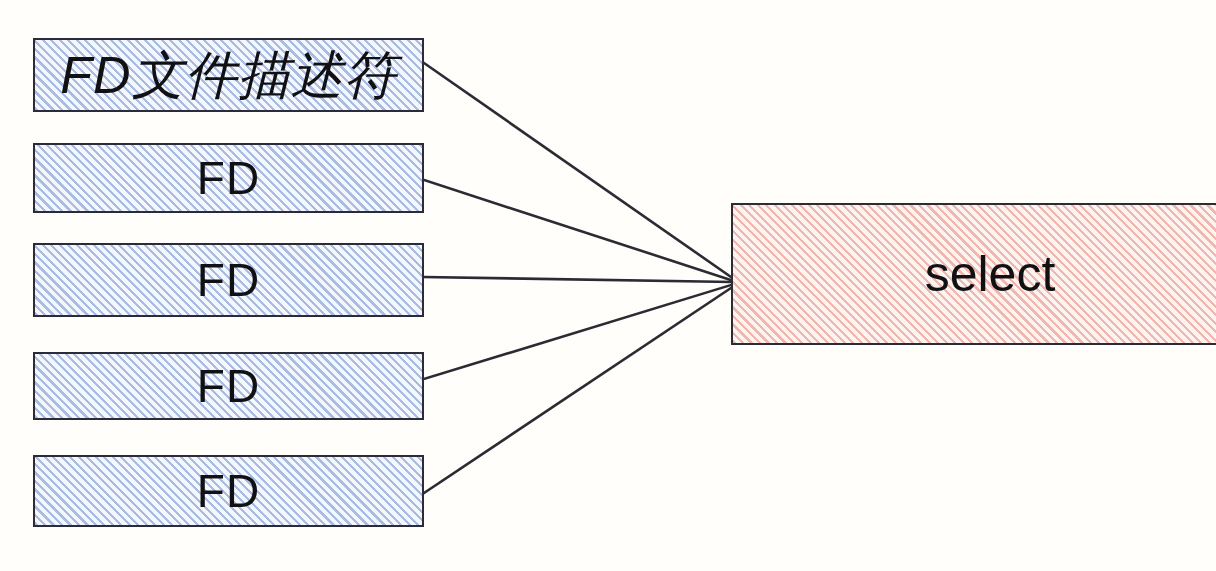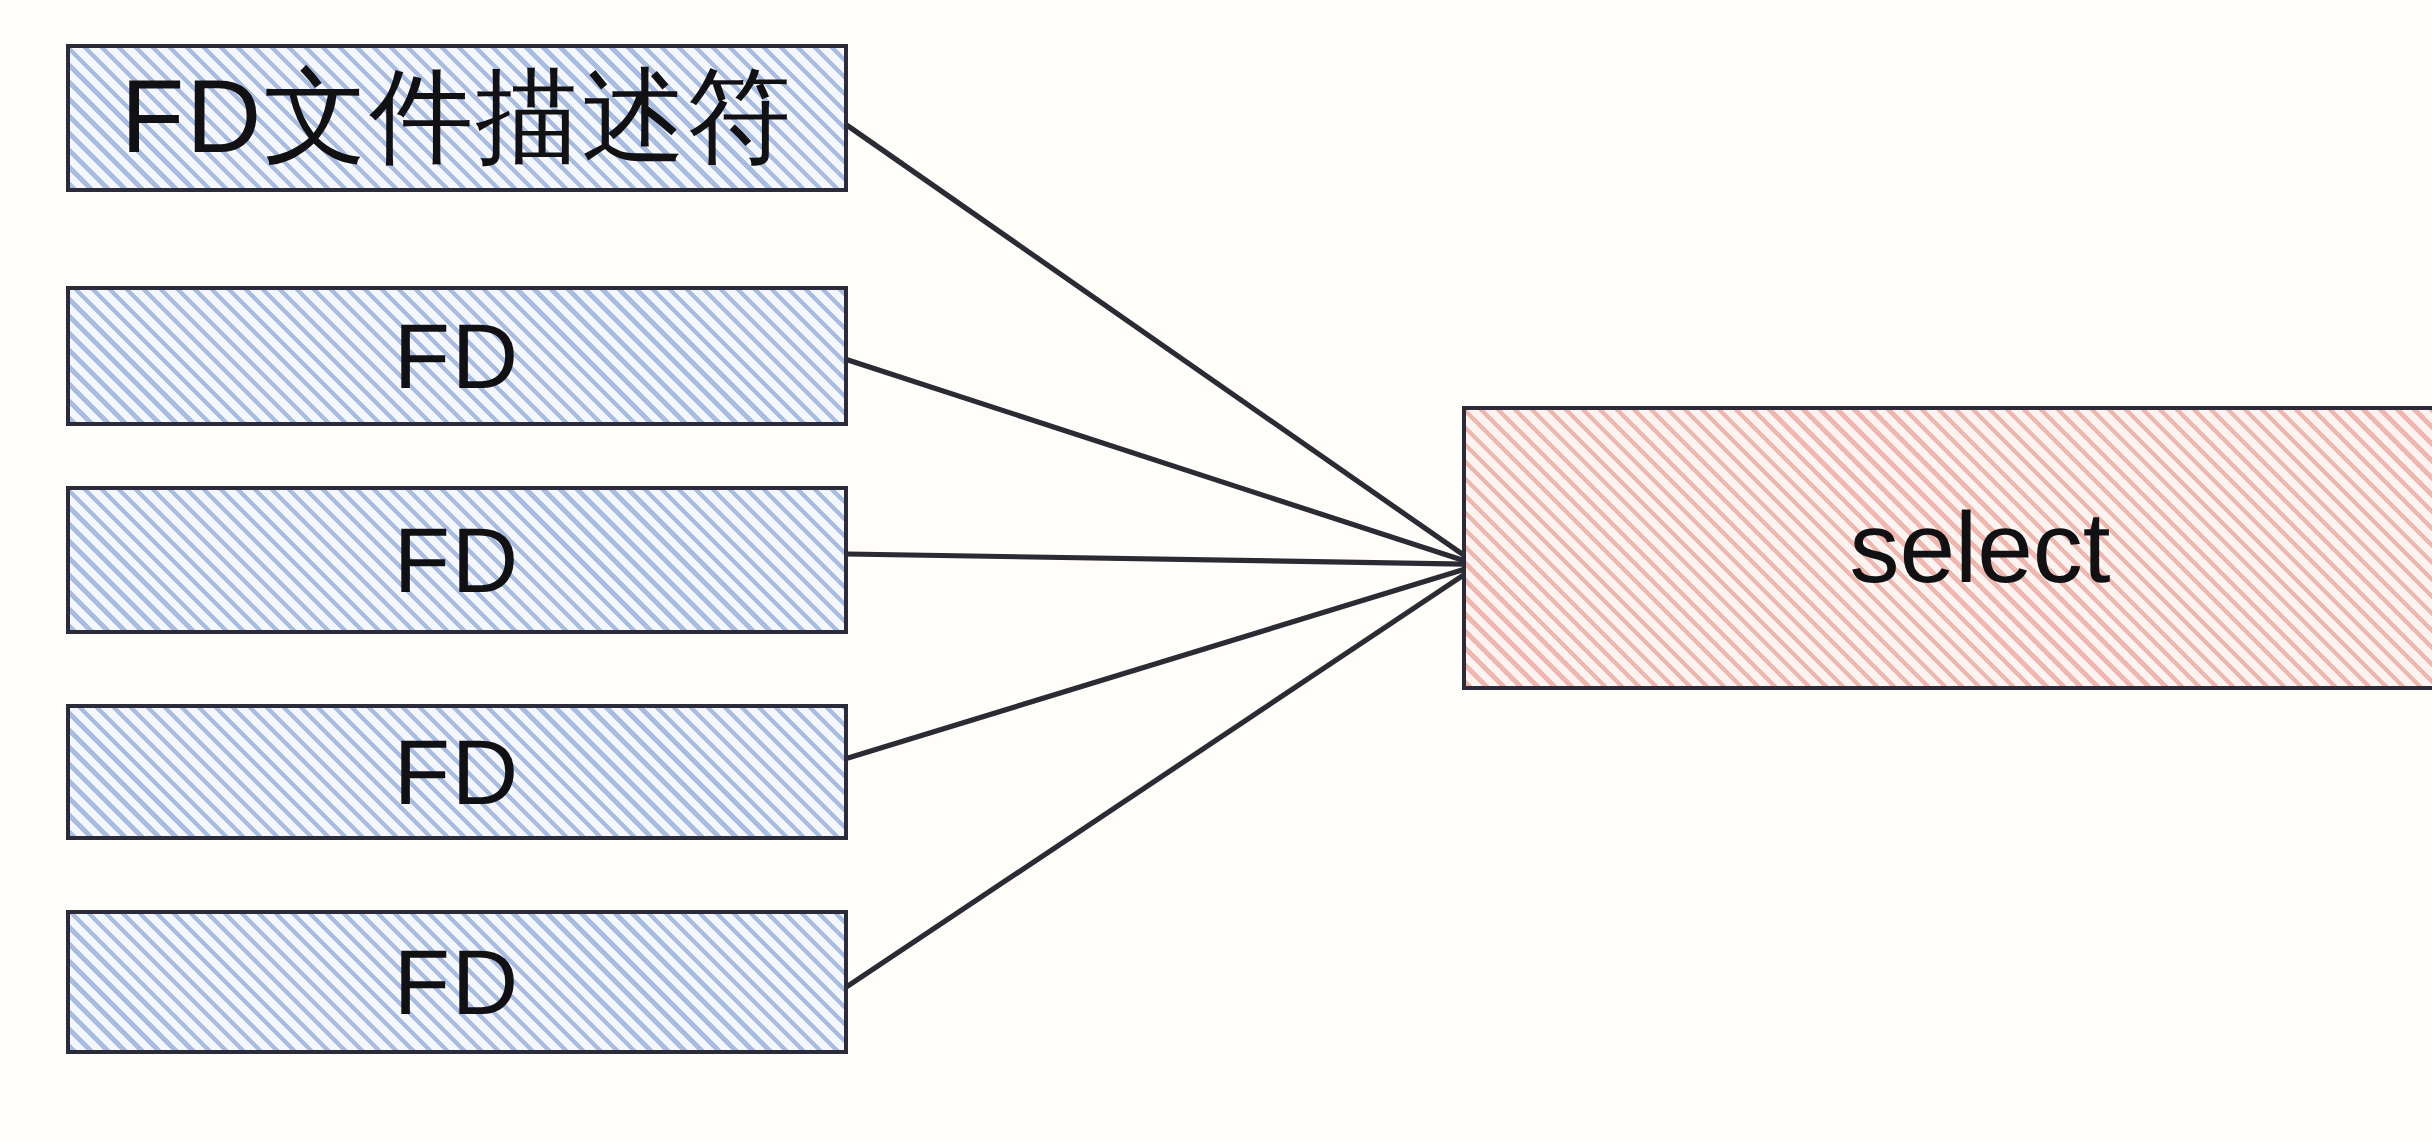--- a/index.html
+++ b/index.html
@@ -82,21 +82,21 @@
 <div id="canvas">
 
   <svg id="edges" viewBox="0 0 1216 571" width="1216" height="571" xmlns="http://www.w3.org/2000/svg">
     <line x1="424" y1="63" x2="731" y2="277" stroke="#2b2b33" stroke-width="2.6" stroke-linecap="square"></line>
     <line x1="424" y1="180" x2="731" y2="280" stroke="#2b2b33" stroke-width="2.6" stroke-linecap="square"></line>
     <line x1="424" y1="277" x2="731" y2="282" stroke="#2b2b33" stroke-width="2.6" stroke-linecap="square"></line>
     <line x1="424" y1="379" x2="731" y2="285" stroke="#2b2b33" stroke-width="2.6" stroke-linecap="square"></line>
     <line x1="424" y1="493" x2="731" y2="288" stroke="#2b2b33" stroke-width="2.6" stroke-linecap="square"></line>
   </svg>
 
-  <div class="node node-fd" style="left:33px; top:22px; width:391px; height:74px;">
+  <div class="node node-fd" style="left:33px; top:38px; width:391px; height:74px;font-style:italic;">
     <span class="node-label label-cjk">FD文件描述符</span>
   </div>
 
   <div class="node node-fd" style="left:33px; top:143px; width:391px; height:70px;">
     <span class="node-label label-fd">FD</span>
   </div>
 
   <div class="node node-fd" style="left:33px; top:243px; width:391px; height:74px;">
     <span class="node-label label-fd">FD</span>
   </div>

